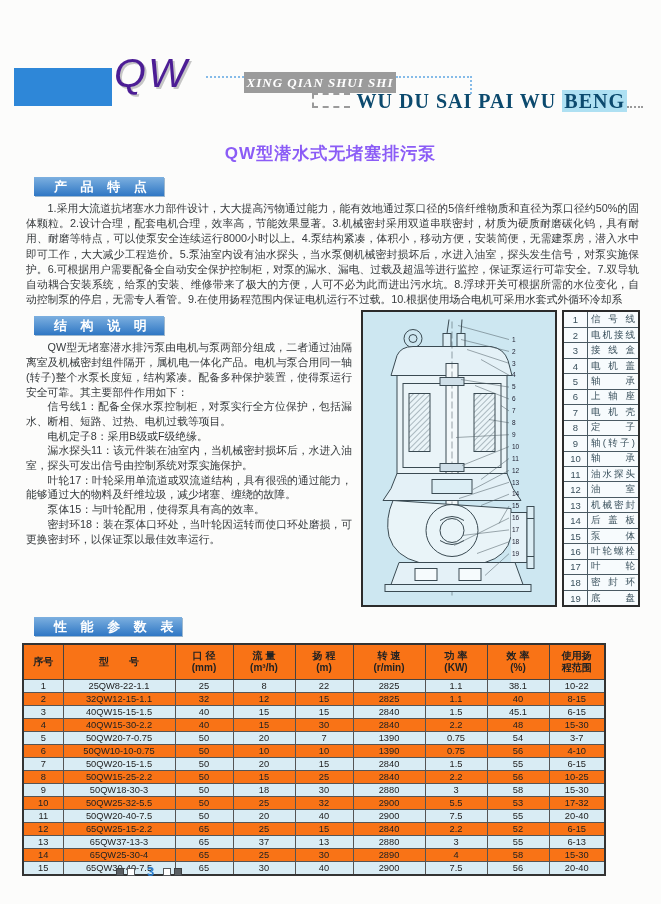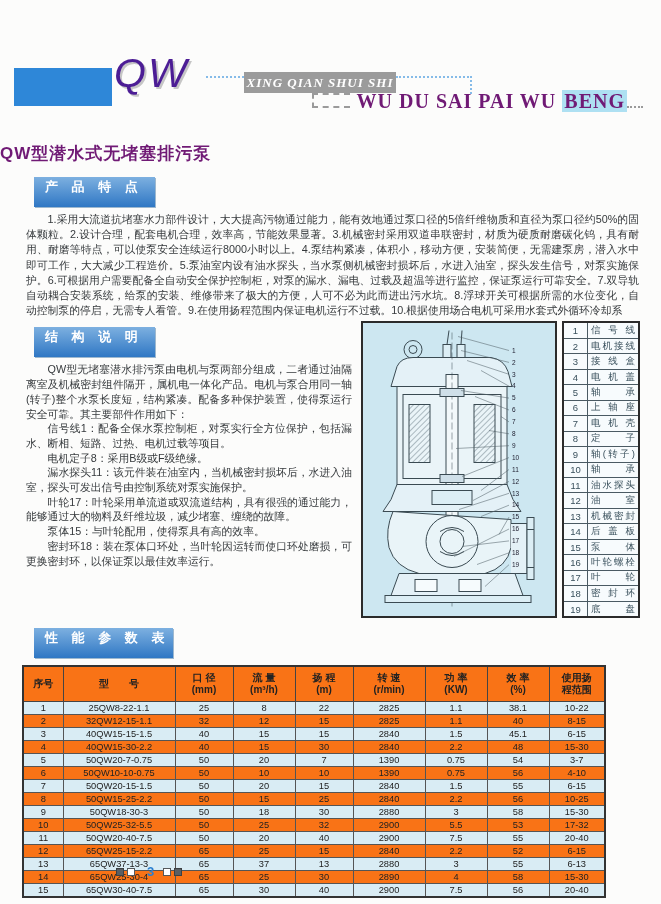--- a/index.html
+++ b/index.html
@@ -10,30 +10,30 @@
   .brand-bar{position:absolute;left:14px;top:68px;width:98px;height:38px;background:#2e87d8;}
   .brand-logo{position:absolute;left:114px;top:50px;font-size:41px;font-weight:normal;font-style:italic;
         color:#4c1d95;letter-spacing:2px;text-shadow:2px 2px 0 #c6c6c6;}
   .dot-line{position:absolute;left:206px;top:76px;width:38px;border-top:2px dotted #85bbe8;}
   .banner-small{position:absolute;left:244px;top:72px;width:152px;height:21px;background:#9b9b9b;
         color:#ffffff;font-family:"Liberation Serif",serif;font-style:italic;font-weight:bold;
         font-size:13px;line-height:21px;text-align:center;letter-spacing:1px;}
   .dot-elbow{position:absolute;left:396px;top:76px;width:74px;height:16px;
         border-top:2px dotted #85bbe8;border-right:2px dotted #85bbe8;}
   .banner-main{position:absolute;right:18px;top:90px;font-family:"Liberation Serif",serif;
-        font-weight:bold;font-size:20px;color:#701a75;letter-spacing:1px;white-space:nowrap;}
+        font-weight:bold;font-size:20px;color:#0c4a6e;letter-spacing:1px;white-space:nowrap;}
   .dash-box{display:inline-block;width:36px;height:11px;border:2px dashed #9a9a9a;border-right:none;
         margin-right:7px;vertical-align:baseline;}
   .hl{background:#aee0f2;padding:0 2px;}
   .trail-dots{display:inline-block;width:16px;border-bottom:2px dotted #9a9a9a;vertical-align:baseline;}
   
-  .doc-title{margin:14px 0 0 0;text-align:left;font-size:17px;font-weight:bold;color:#701a75;letter-spacing:1px;}
-  
-  .sec-bar{height:30px;line-height:19px;background:linear-gradient(180deg,#7db0e0,#2f77c4);
-        color:#ffffff;font-size:13px;font-weight:bold;letter-spacing:5px;padding-left:11px;
+  .doc-title{margin:14px 0 0 0;text-align:center;font-size:17px;font-weight:bold;color:#8b5cf6;letter-spacing:1px;}
+  
+  .sec-bar{height:19px;line-height:19px;background:linear-gradient(180deg,#7db0e0,#2f77c4);
+        color:#ffffff;font-size:13px;font-weight:bold;letter-spacing:5px;padding-left:20px;
         box-shadow:1px 1px 0 #9db8cf;}
   .features .sec-bar{width:110px;margin:12px 0 5px 34px;}
   .left .sec-bar{width:110px;margin:6px 0 5px 8px;}
   .perf .sec-bar{width:128px;margin:10px 0 7px 34px;}
   
   .body{font-size:10.8px;line-height:15.2px;text-align:justify;margin:0;}
   .features .body{margin:2px 22px 0 26px;text-indent:2em;}
   .cols{display:flex;margin:3px 14px 0 26px;}
   .left{width:326px;}
   .left .tail{text-indent:0;margin:0;}

